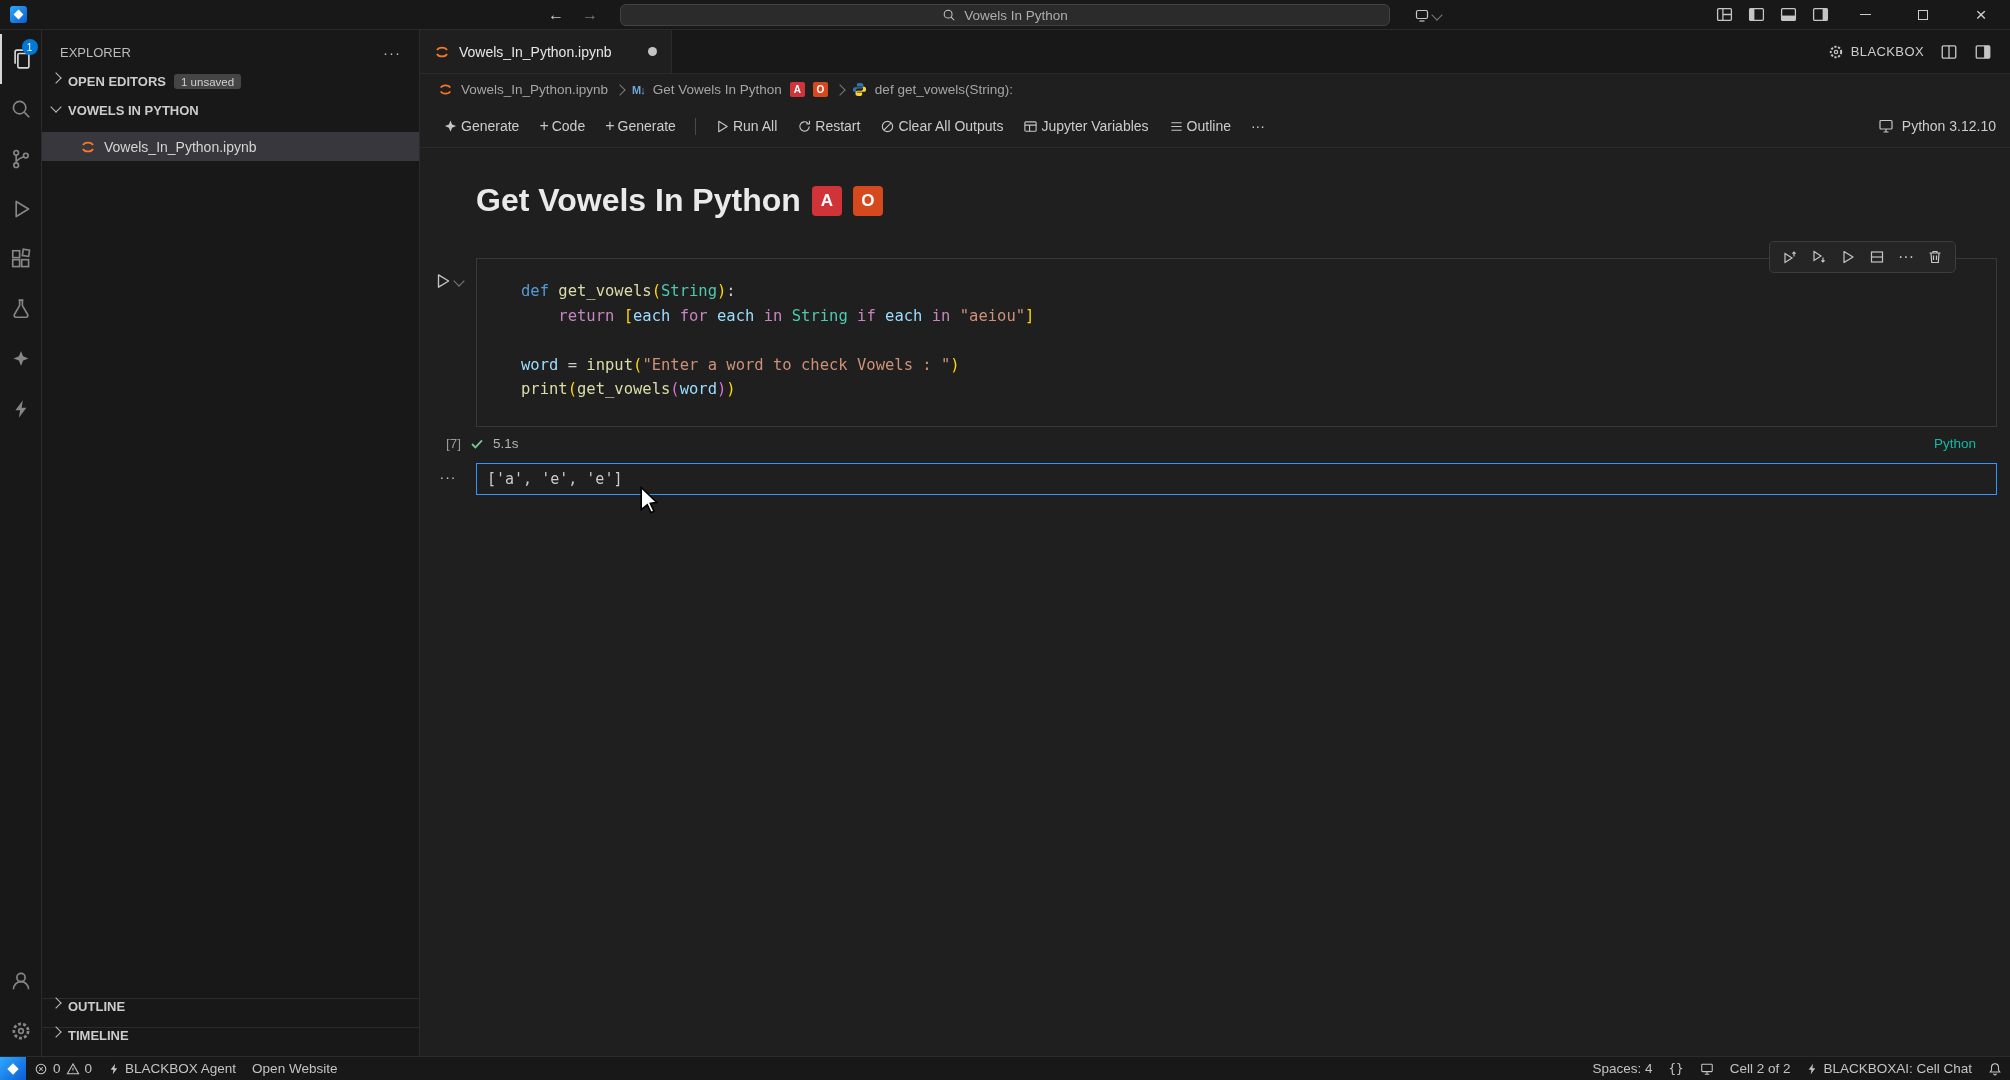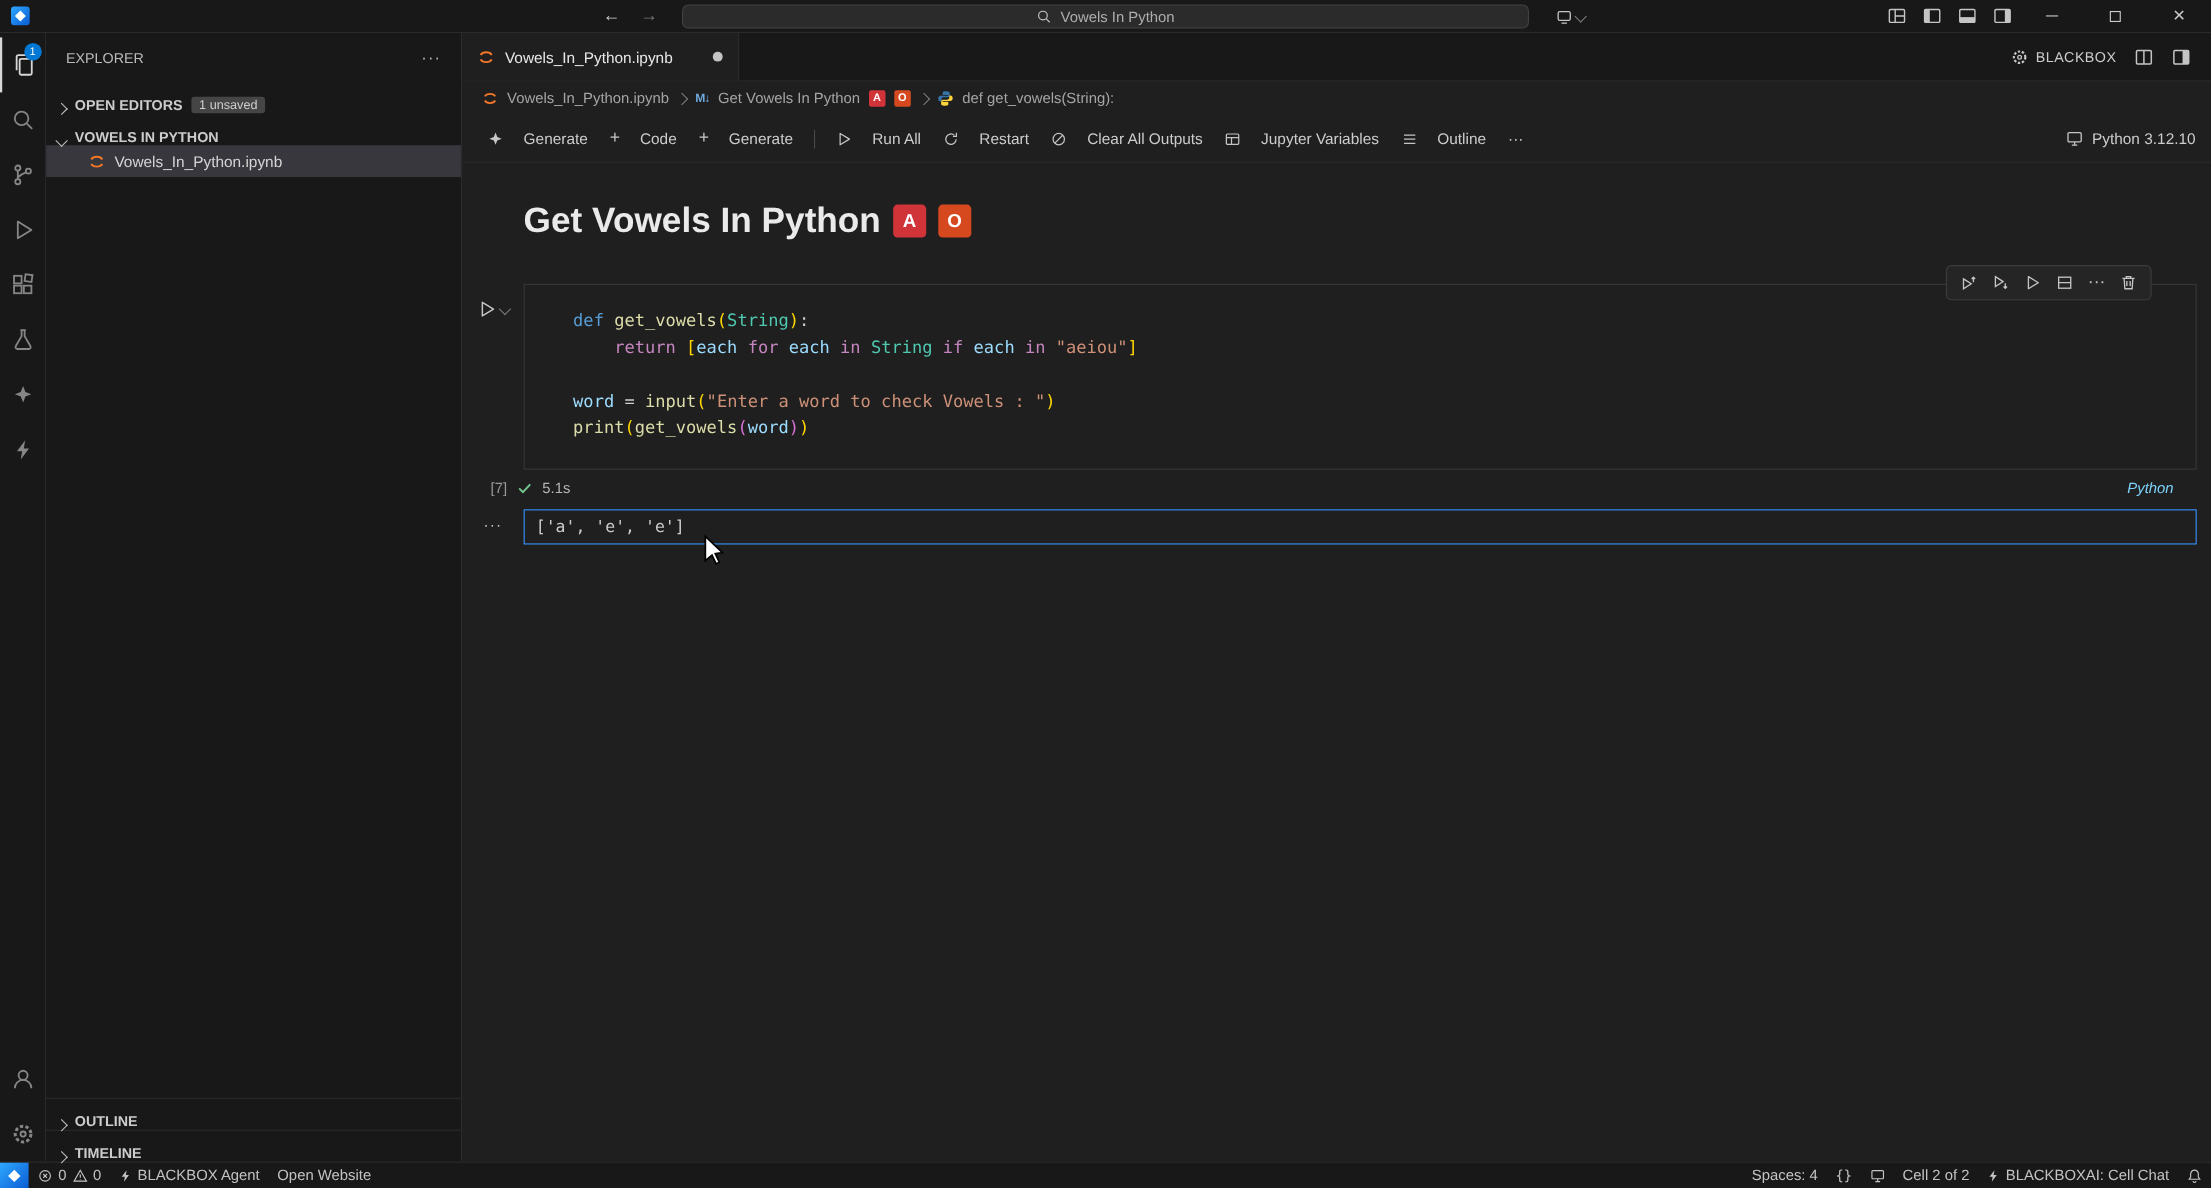--- a/index.html
+++ b/index.html
@@ -45,61 +45,61 @@
   .act-item.filled svg { fill:#868686; stroke:none; }
   .act-item.active { border-left:2px solid #d7d7d7; }
   .act-item.active svg { stroke:#d7d7d7; }
   .act-badge { position:absolute; top:5px; right:4px; min-width:16px; height:16px; border-radius:9px; background:#0078d4; color:#fff; font-size:10px; display:flex; align-items:center; justify-content:center; padding:0 4px; }
   .act-spacer { flex:1; }
 
   
   .sidebar { width:378px; background:#181818; border-right:1px solid #2b2b2b; display:flex; flex-direction:column; flex:none; }
   .sb-header { height:44px; display:flex; align-items:center; padding:0 18px; font-size:13px; color:#bbbbbb; }
   .sb-header .dots { margin-left:auto; color:#bbbbbb; font-size:15px; letter-spacing:1px; }
-  .sb-row { height:29px; display:flex; align-items:flex-end; gap:8px; padding:0 10px; font-size:13px; font-weight:bold; color:#cccccc; }
+  .sb-row { height:29px; display:flex; align-items:flex-start; gap:8px; padding:0 10px; font-size:13px; font-weight:bold; color:#cccccc; }
   .sb-badge { background:#454545; color:#cfcfcf; font-weight:normal; font-size:11.5px; border-radius:3px; padding:1.5px 7px; }
   .sb-file-row { height:29px; display:flex; align-items:center; gap:8px; padding:0 10px 0 38px; font-size:14px; font-weight:normal; color:#d5d5d5; background:#37373d; }
   .sb-bottom { margin-top:auto; }
   .sb-row.bordered { border-top:1px solid #2b2b2b; }
 
   
   .editor-col { flex:1; min-width:0; display:flex; flex-direction:column; background:#1f1f1f; }
   .tabbar { height:44px; background:#181818; display:flex; align-items:stretch; border-bottom:1px solid #2b2b2b; flex:none; }
   .tab { width:252px; background:#1f1f1f; display:flex; align-items:center; gap:9px; padding:0 14px; font-size:14px; color:#e7e7e7; border-right:1px solid #2b2b2b; }
   .tab-dot { margin-left:auto; width:9px; height:9px; border-radius:50%; background:#c4c4c4; }
   .editor-actions { margin-left:auto; display:flex; align-items:center; gap:16px; padding-right:18px; }
   .bb-label { font-size:13px; color:#cccccc; letter-spacing:.4px; }
   .bb-group { display:flex; align-items:center; gap:7px; }
 
   .breadcrumbs { height:31px; display:flex; align-items:center; gap:8px; padding:0 18px; font-size:13.5px; color:#a5a5a5; flex:none; }
   .mini-badge { width:15px; height:15px; border-radius:2px; color:#fff; font-size:10px; font-weight:bold; display:inline-flex; align-items:center; justify-content:center; }
   .md-ic { color:#6fa8dc; font-size:11px; font-weight:bold; letter-spacing:-1px; }
 
   .nb-toolbar { height:43px; display:flex; align-items:center; gap:2px; padding:0 14px; border-bottom:1px solid #2b2b2b; font-size:14px; color:#cccccc; flex:none; }
-  .tb-item { display:flex; gap:18px; padding:5px 9px; border-radius:4px; white-space:nowrap; }
+  .tb-item { display:flex; gap:3px; padding:5px 9px; border-radius:4px; white-space:nowrap; }
   .tb-div { width:1px; height:17px; background:#4a4a4a; margin:0 8px; }
   .tb-plus { font-size:16px; line-height:1; color:#c5c5c5; }
   .kernel { margin-left:auto; display:flex; align-items:center; gap:8px; font-size:14px; color:#cccccc; }
 
   
   .nb-body { flex:1; position:relative; overflow:hidden; background:#1f1f1f; }
   .md-cell { margin:34px 0 0 56px; display:flex; align-items:center; gap:11px; }
   .md-title { font-size:32px; font-weight:bold; color:#eaeaea; }
   .md-badge { width:30px; height:30px; border-radius:4px; color:#fff; font-weight:bold; font-size:17px; display:flex; align-items:center; justify-content:center; }
 
   .cell-area { position:relative; margin-top:39px; }
   .cell-toolbar { position:absolute; top:-17px; right:54px; display:flex; align-items:center; gap:3px; background:#252526; border:1px solid #3c3c3c; border-radius:5px; padding:3px 7px; z-index:2; }
   .ct-btn { width:26px; height:24px; display:flex; align-items:center; justify-content:center; border-radius:4px; color:#c5c5c5; }
   .cell-row { display:flex; }
   .cell-gutter { width:56px; flex:none; display:flex; justify-content:center; align-items:flex-start; gap:3px; padding-top:14px; }
   .cell-box { flex:1; margin-right:13px; border:1px solid #37373d; background:#1f1f1f; padding:20px 0 24px 44px; }
   .code-line { font-family:"DejaVu Sans Mono", monospace; font-size:15.5px; line-height:24.5px; white-space:pre; color:#cccccc; }
   .exec-row { display:flex; align-items:center; height:34px; padding:0 34px 0 26px; font-size:13.5px; color:#b4b4b4; gap:9px; }
   .exec-count { color:#9a9a9a; }
-  .exec-lang { margin-left:auto; color:#7dd3fc;font-style:italic; }
+  .exec-lang { margin-left:auto; color:#14b8a6; }
 
   .output-row { display:flex; margin-top:2px; }
   .out-gutter { width:56px; flex:none; display:flex; justify-content:center; align-items:flex-start; padding-top:6px; color:#c5c5c5; font-size:14px; letter-spacing:1px; }
   .out-box { flex:1; margin-right:13px; border:1px solid #3794ff; background:#1f1f1f; padding:4px 10px; font-family:"DejaVu Sans Mono", monospace; font-size:15px; line-height:22px; color:#cccccc; }
 
   .cursor-arrow { position:absolute; left:218px; top:338px; z-index:5; }
 
   
   .statusbar { height:24px; background:#181818; border-top:1px solid #2b2b2b; display:flex; align-items:center; font-size:13.5px; color:#c3c3c3; flex:none; }
   .sb-logo { width:26px; height:24px; background:linear-gradient(135deg,#2ea8ff,#0a5bd3); display:flex; align-items:center; justify-content:center; }

